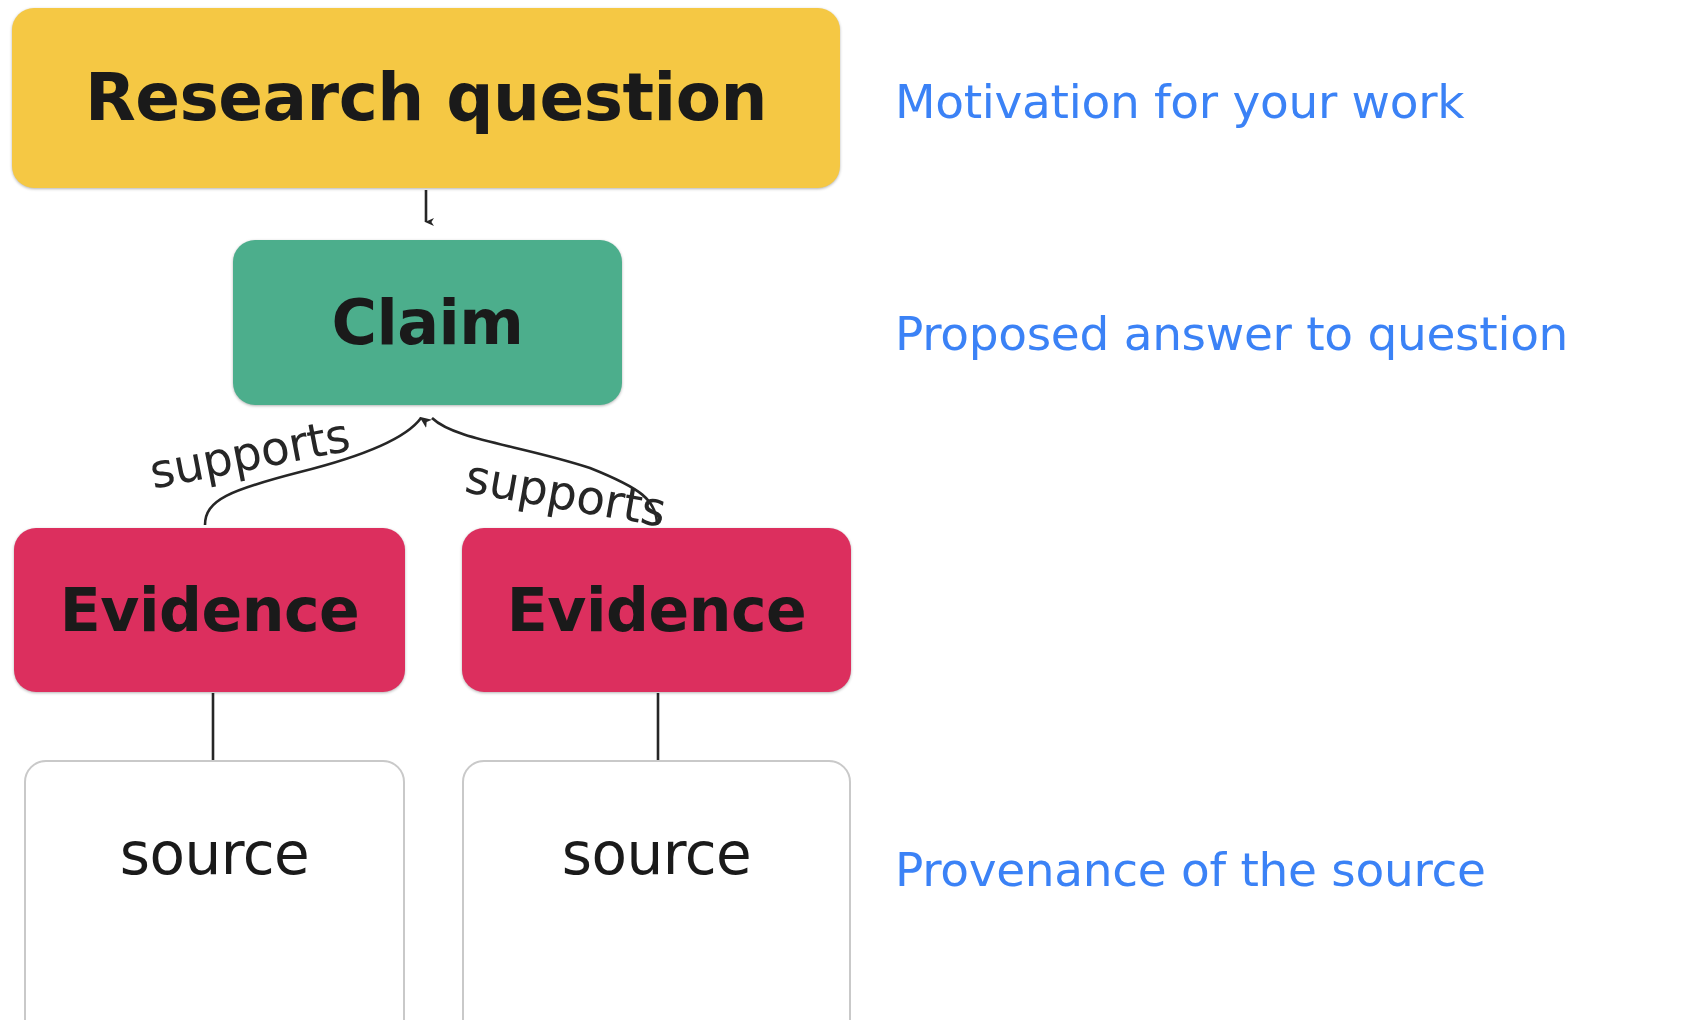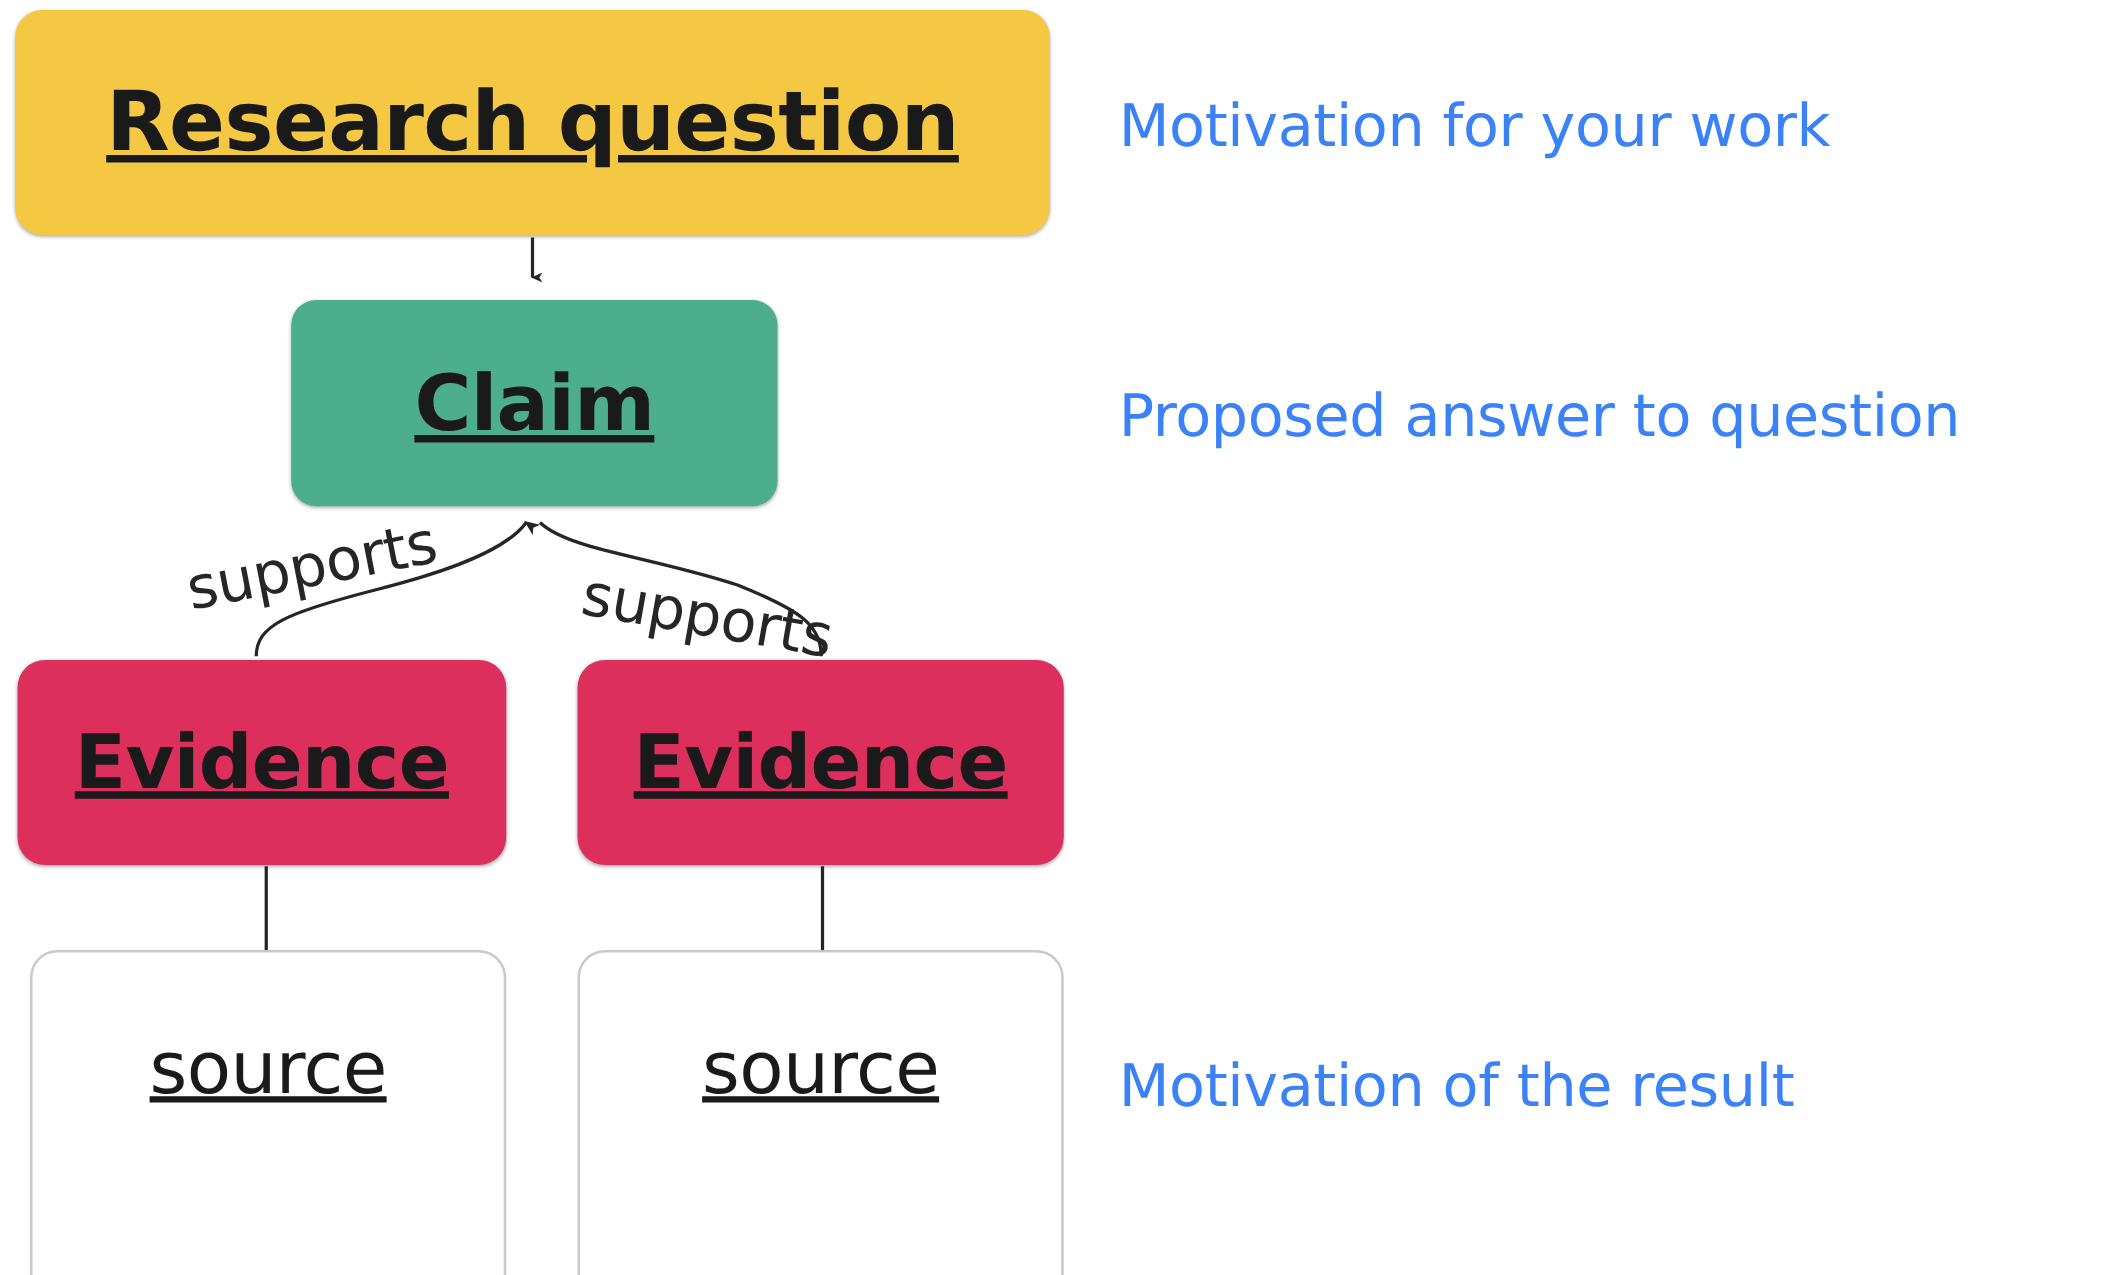--- a/index.html
+++ b/index.html
@@ -40,21 +40,20 @@
     position: absolute;
     z-index: 2;
     display: flex;
     align-items: center;
     justify-content: center;
     box-sizing: border-box;
     border-radius: 22px;
     text-align: left;
     line-height: 1.05;
     color: #1a1a1a;
-    text-decoration: underline;
   }
 
   .node-filled {
     box-shadow: 0 1px 3px rgba(0,0,0,0.30);
   }
 
   
   #node-research-question {
     left: 12px;
     top: 8px;
@@ -69,21 +68,20 @@
   
   #node-claim {
     left: 233px;
     top: 240px;
     width: 389px;
     height: 165px;
     background: #4CAE8C;
     font-size: 62px;
     font-weight: 700;
     letter-spacing: -0.5px;
-    border-radius: 20px;
   }
 
   
   #node-evidence-1 {
     left: 14px;
     top: 528px;
     width: 391px;
     height: 164px;
     background: #DC2F5E;
     font-size: 60px;
@@ -204,15 +202,15 @@
 
   <div class="edge-label" id="edge-label-supports-left">supports</div>
 
   <div class="edge-label" id="edge-label-supports-right">supports</div>
 
   <div class="description" id="desc-research-question">Motivation for your work</div>
 
   <div class="description" id="desc-claim">Proposed answer to question</div>
 
 
-  <div class="description" id="desc-source">Motivation of the result</div>
+  <div class="description" id="desc-source">Provenance of the source</div>
 
 </div>
 
 </body></html>

